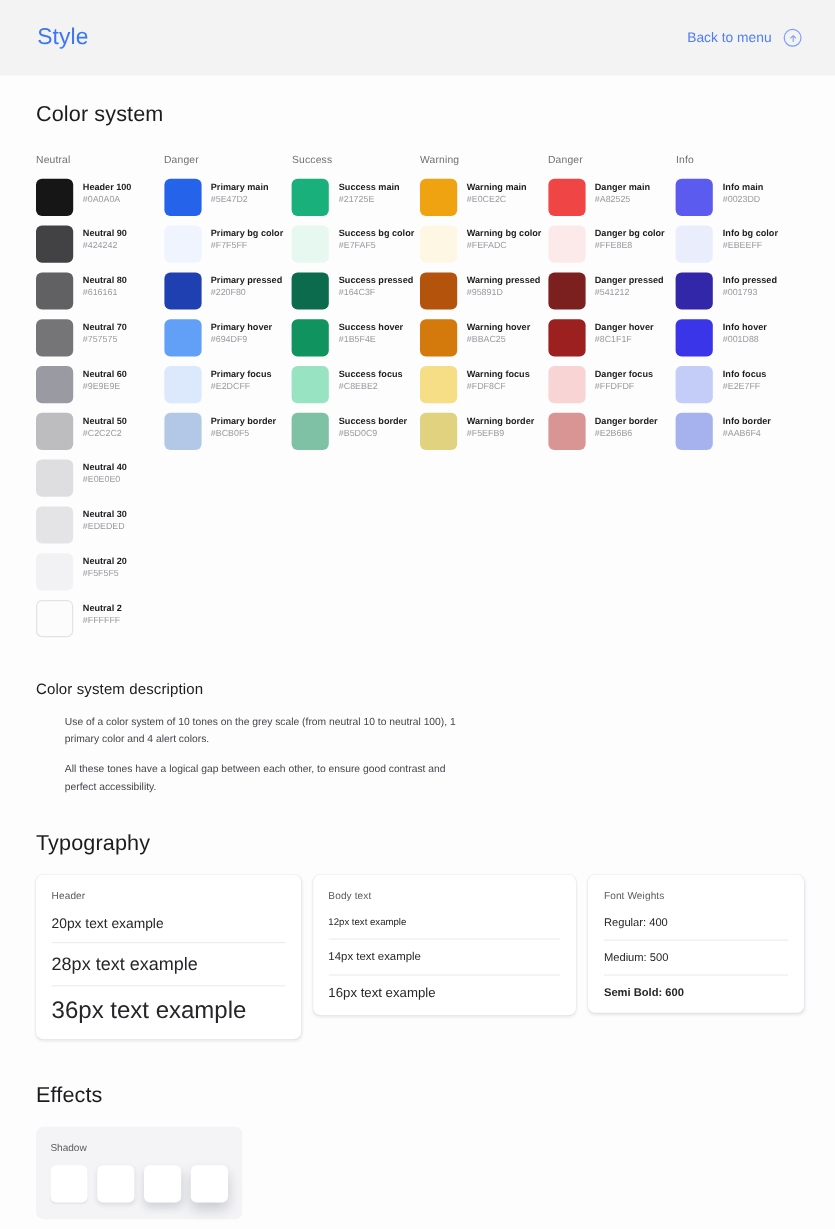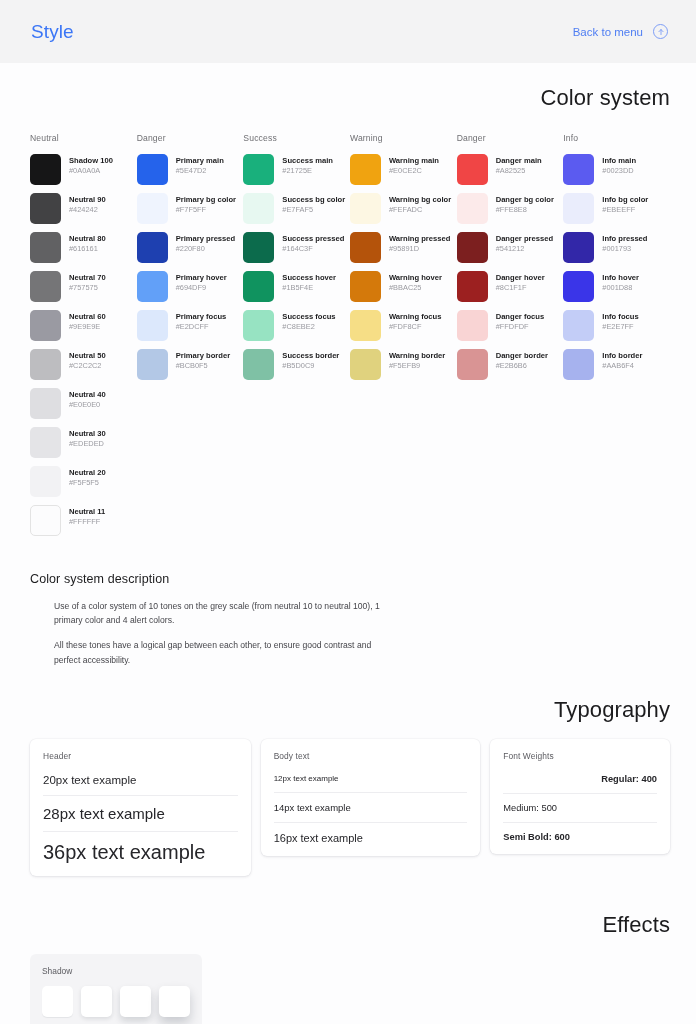--- a/index.html
+++ b/index.html
@@ -43,25 +43,24 @@
     border: 1px solid #7e9ef6;
     border-radius: 50%;
     display: flex; align-items: center; justify-content: center;
   }
   .backlink .circle svg { display: block; }
 
   
   .content { padding: 22px 26px 0 30px; }
 
   h2.section {
-    font-size: 22px;
+    font-size: 18px;
     font-weight: 400;
     color: #1c1c1e;
     letter-spacing: .1px;
-    text-align: right;
   }
 
   
   .color-grid {
     display: grid;
     grid-template-columns: repeat(6, 1fr);
     margin-top: 22px;
     column-gap: 0px;
   }
   .col-head {
@@ -147,21 +146,21 @@
   .card-header { width: 221px; }
   .card-body   { width: 220px; }
   .card-weight { width: 180px; }
 
   .t20 { font-size: 11.5px; }
   .t28 { font-size: 15px; }
   .t36 { font-size: 20px; }
   .t12 { font-size: 8px; }
   .t14 { font-size: 9.5px; }
   .t16 { font-size: 11px; }
-  .w400 { font-size: 9.3px; font-weight: 700; text-align: right; }
+  .w400 { font-size: 9.3px; font-weight: 400; }
   .w500 { font-size: 9.3px; font-weight: 500; }
   .w600 { font-size: 9.3px; font-weight: 700; }
 
   
   .effects-head { margin-top: 36px; font-size: 17px; }
   .shadow-card {
     margin-top: 16px;
     width: 172px;
     background: #F4F4F6;
     border-radius: 6px;
@@ -202,21 +201,21 @@
 
   <div class="content">
 
     <h2 class="section">Color system</h2>
     <div class="color-grid">
         <div class="color-col">
           <div class="col-head">Neutral</div>
           <div class="swatch-row">
             <div class="swatch" style="background: rgb(22, 22, 23);"></div>
             <div class="sw-text">
-              <div class="sw-name">Shadow 100</div>
+              <div class="sw-name">Header 100</div>
               <div class="sw-hex">#0A0A0A</div>
             </div>
           </div>
           <div class="swatch-row">
             <div class="swatch" style="background: rgb(66, 66, 68);"></div>
             <div class="sw-text">
               <div class="sw-name">Neutral 90</div>
               <div class="sw-hex">#424242</div>
             </div>
           </div>
@@ -265,21 +264,21 @@
           <div class="swatch-row">
             <div class="swatch" style="background: rgb(242, 242, 244);"></div>
             <div class="sw-text">
               <div class="sw-name">Neutral 20</div>
               <div class="sw-hex">#F5F5F5</div>
             </div>
           </div>
           <div class="swatch-row">
             <div class="swatch outlined" style="background: rgb(252, 252, 253);"></div>
             <div class="sw-text">
-              <div class="sw-name">Neutral 11</div>
+              <div class="sw-name">Neutral 2</div>
               <div class="sw-hex">#FFFFFF</div>
             </div>
           </div>
         </div>
         <div class="color-col">
           <div class="col-head">Danger</div>
           <div class="swatch-row">
             <div class="swatch" style="background: rgb(37, 99, 235);"></div>
             <div class="sw-text">
               <div class="sw-name">Primary main</div>

